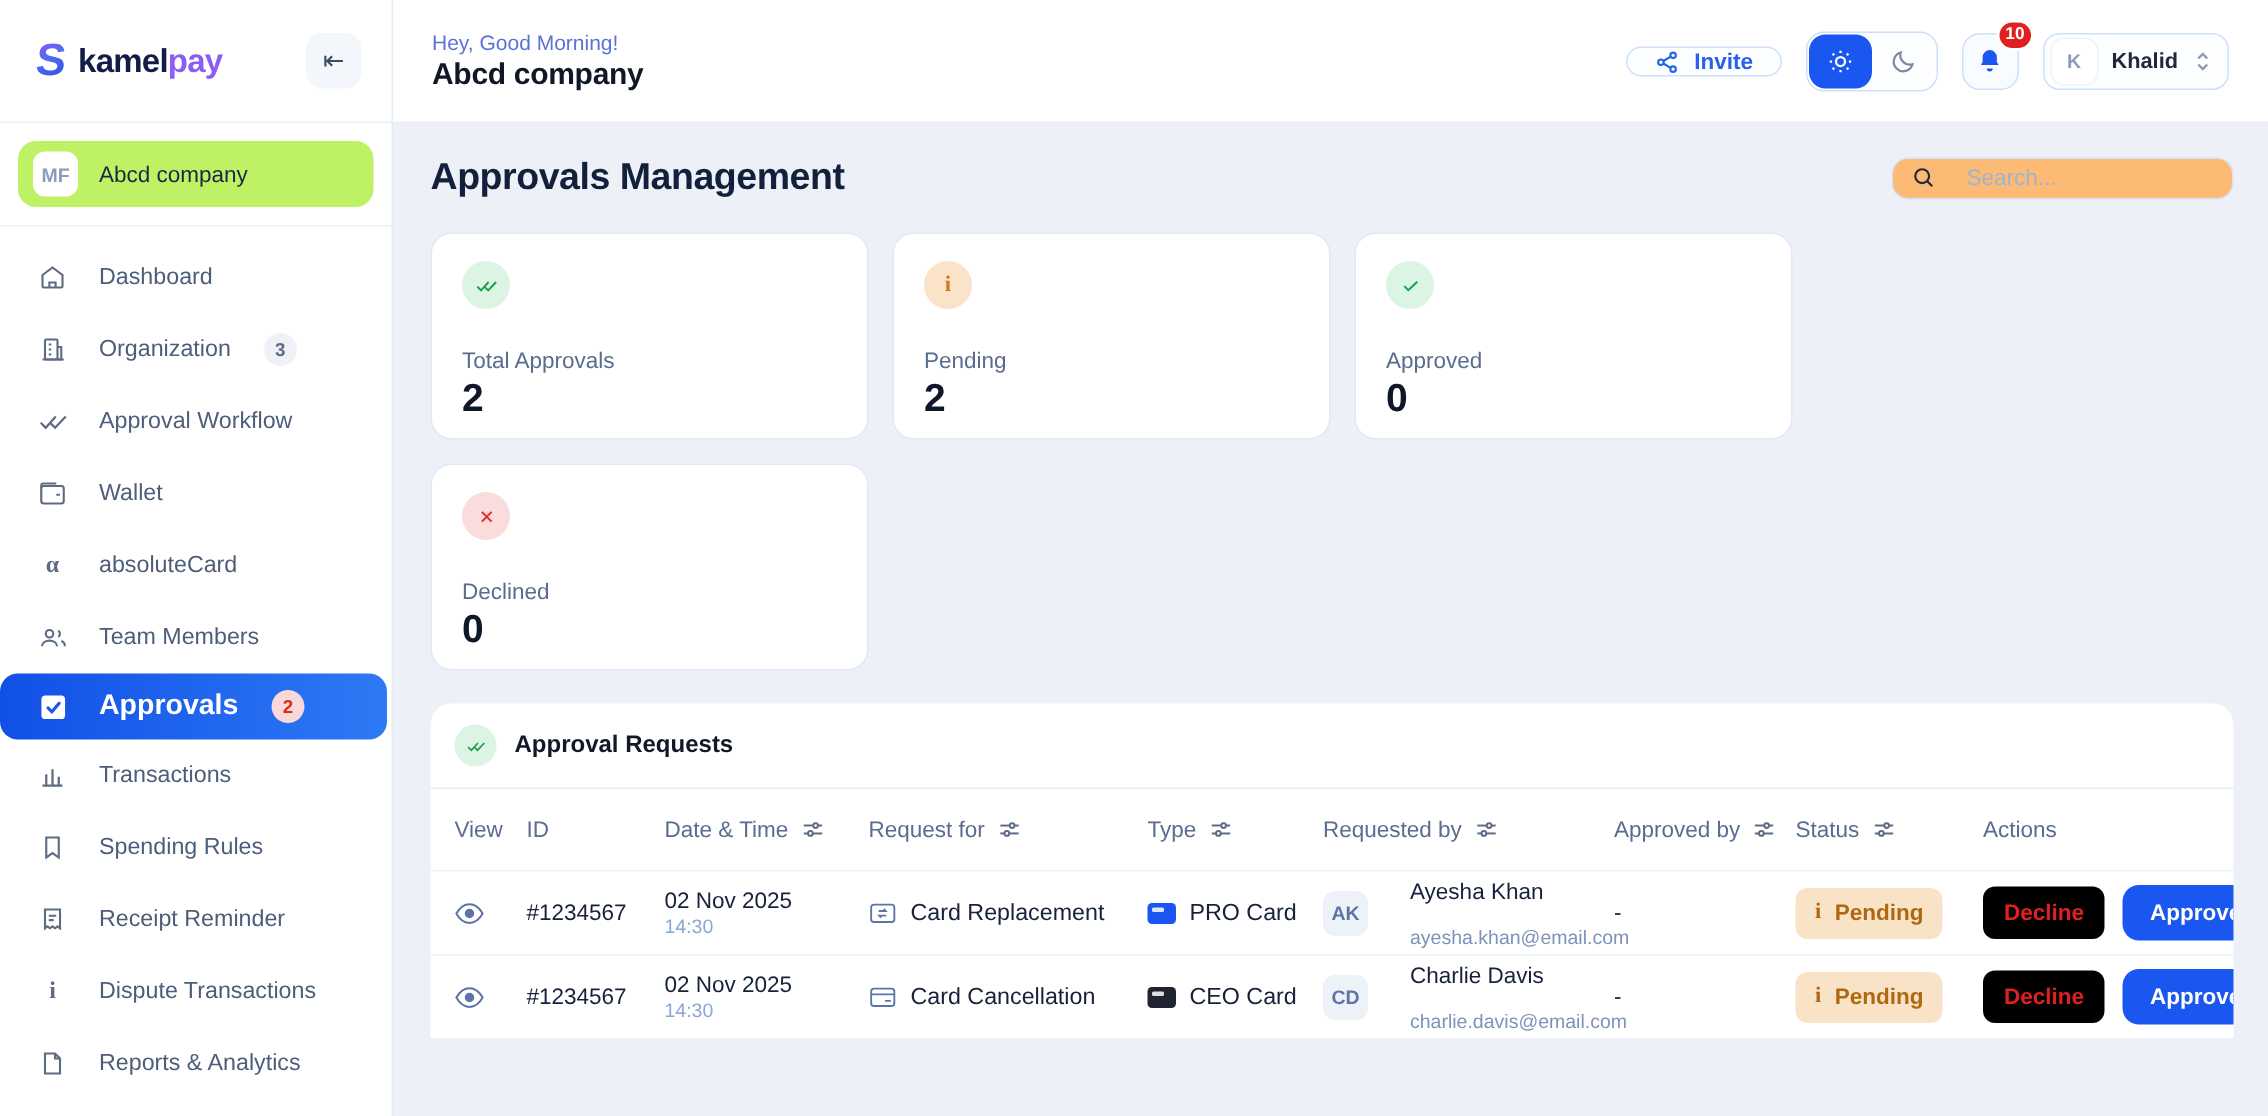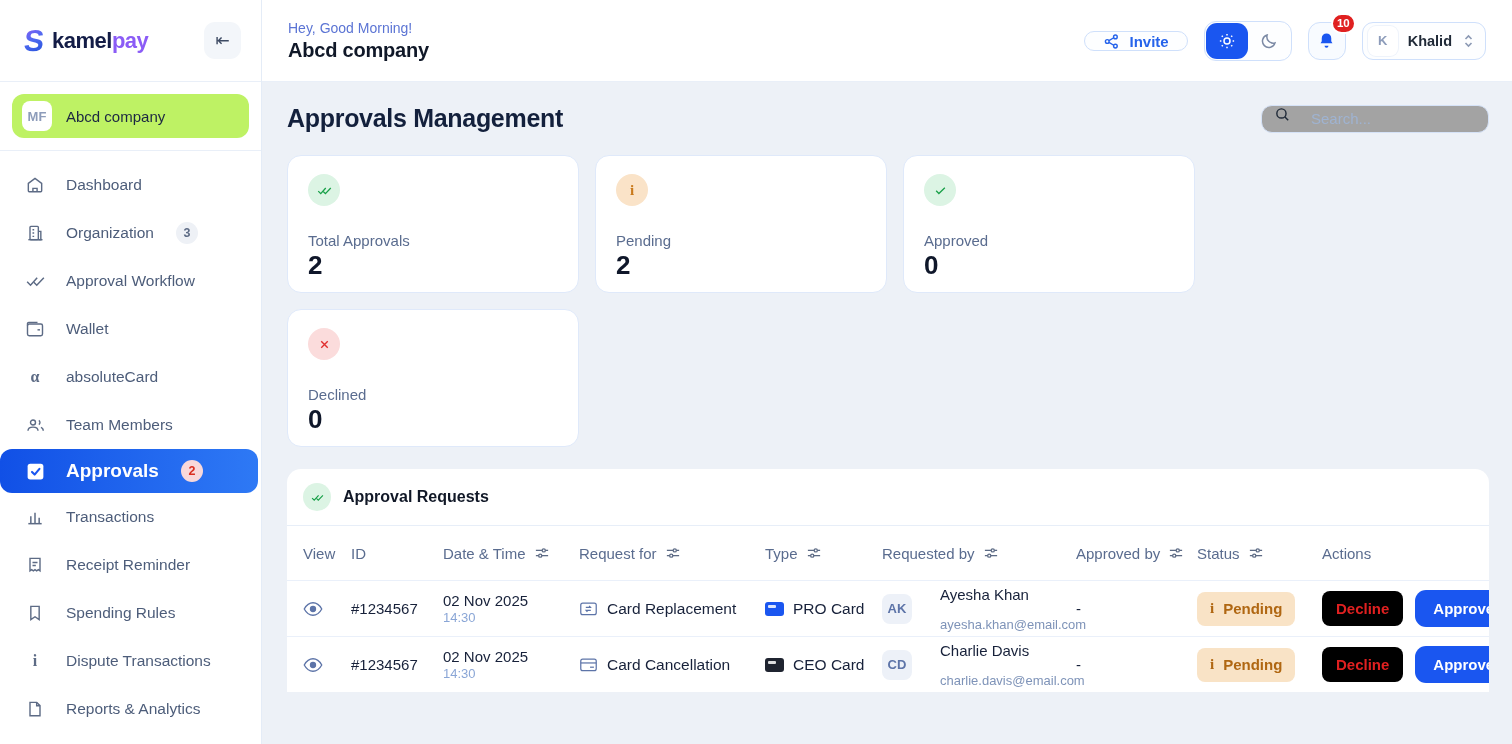--- a/index.html
+++ b/index.html
@@ -119,22 +119,22 @@
     display:flex; align-items:center; justify-content:center;
   }
   .user-name { font-size:14.5px; font-weight:700; color:#1f2937; }
   .chevrons { color:#8b99b4; display:flex; flex-direction:column; line-height:0; }
 
   
   .main { flex:1; overflow:hidden; padding:22px 23px 0 25px; }
   .page-head { display:flex; align-items:center; justify-content:space-between; }
   .page-title { font-size:25px; font-weight:800; color:#13203c; letter-spacing:-0.3px; }
   .search-box {
-    width:228px; height:28px; background:#a3a3a3; border:1px solid #d5e2f7;
-    border-radius:11px; display:flex; gap:10px; padding:0 12px;
+    width:228px; height:28px; background:#fdba74; border:1px solid #d5e2f7;
+    border-radius:11px; display:flex; align-items:center; gap:10px; padding:0 12px;
   }
   .search-divider { width:1px; height:16px; background:#c9d8ef; }
   .search-input {
     border:none; outline:none; flex:1; font-size:15px; color:#33415c;
     font-family:"Liberation Sans", sans-serif; background:transparent;
   }
   .search-input::placeholder { color:#9fb3d1; }
 
   .stats-grid { margin-top:22px; width:908px; display:flex; flex-wrap:wrap; gap:16px; }
   .stat-card {
@@ -301,33 +301,33 @@
             <path d="M7 20 V11"></path>
             <path d="M12 20 V7"></path>
             <path d="M17 20 V13"></path>
           </svg>
       </span>
       <span class="nav-label">Transactions</span>
     </div>
     <div class="nav-item">
       <span class="nav-icon">
         <svg width="20" height="20" viewBox="0 0 24 24" fill="none" stroke="currentColor" stroke-width="1.7">
+            <path d="M7 4 h10 v16 l-5 -3.5 L7 20 Z"></path>
+          </svg>
+      </span>
+      <span class="nav-label">Spending Rules</span>
+    </div>
+    <div class="nav-item">
+      <span class="nav-icon">
+        <svg width="20" height="20" viewBox="0 0 24 24" fill="none" stroke="currentColor" stroke-width="1.7">
             <path d="M6 4 h12 v15 l-2 -1.5 -2 1.5 -2 -1.5 -2 1.5 -2 -1.5 -2 1.5 Z"></path>
             <path d="M9 9 h6 M9 12.5 h4"></path>
           </svg>
       </span>
       <span class="nav-label">Receipt Reminder</span>
-    </div>
-    <div class="nav-item">
-      <span class="nav-icon">
-        <svg width="20" height="20" viewBox="0 0 24 24" fill="none" stroke="currentColor" stroke-width="1.7">
-            <path d="M7 4 h10 v16 l-5 -3.5 L7 20 Z"></path>
-          </svg>
-      </span>
-      <span class="nav-label">Spending Rules</span>
     </div>
     <div class="nav-item">
       <span class="nav-icon glyph-icon">i</span>
       <span class="nav-label">Dispute Transactions</span>
     </div>
     <div class="nav-item">
       <span class="nav-icon">
         <svg width="20" height="20" viewBox="0 0 24 24" fill="none" stroke="currentColor" stroke-width="1.7">
             <path d="M6 4 h8 l4 4 v12 H6 Z"></path>
             <path d="M14 4 v4 h4"></path>

